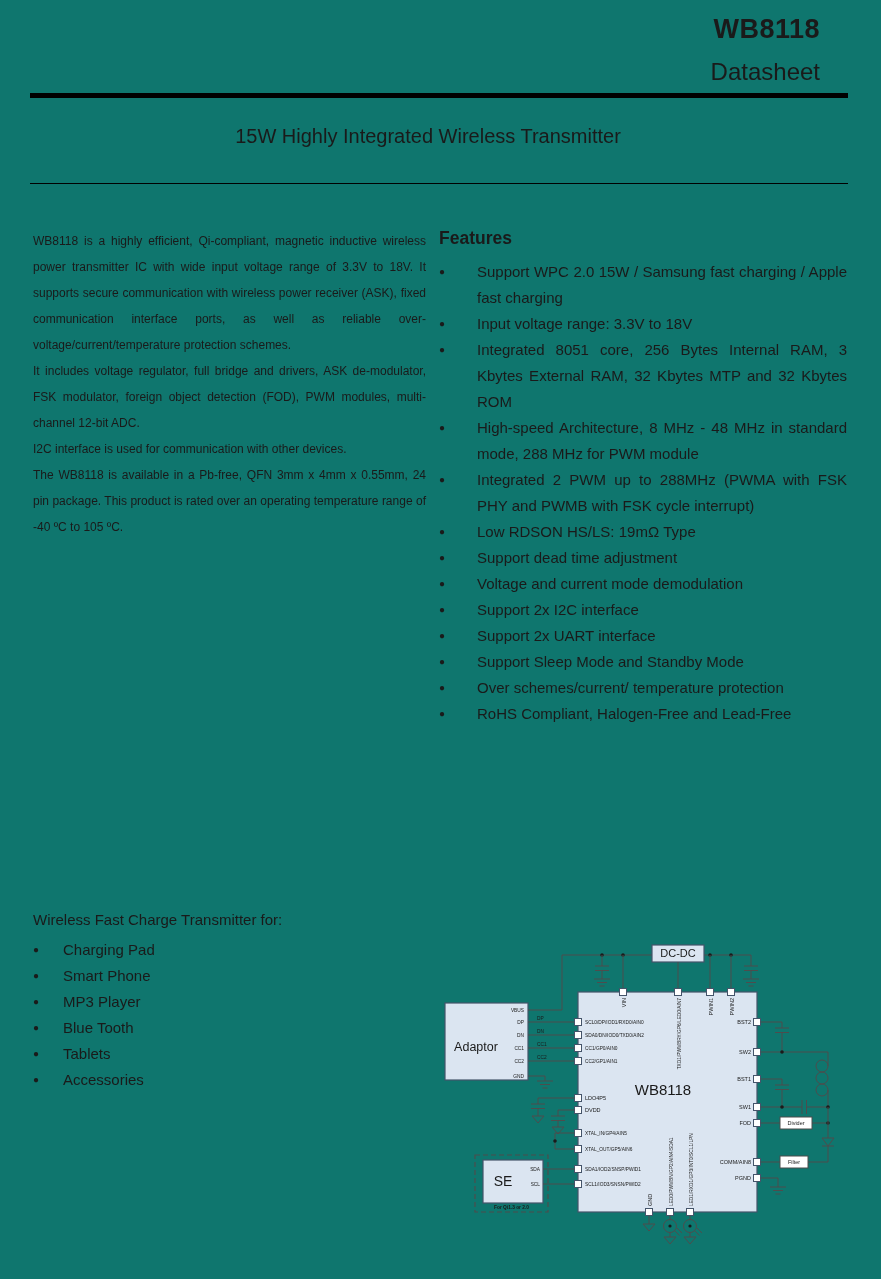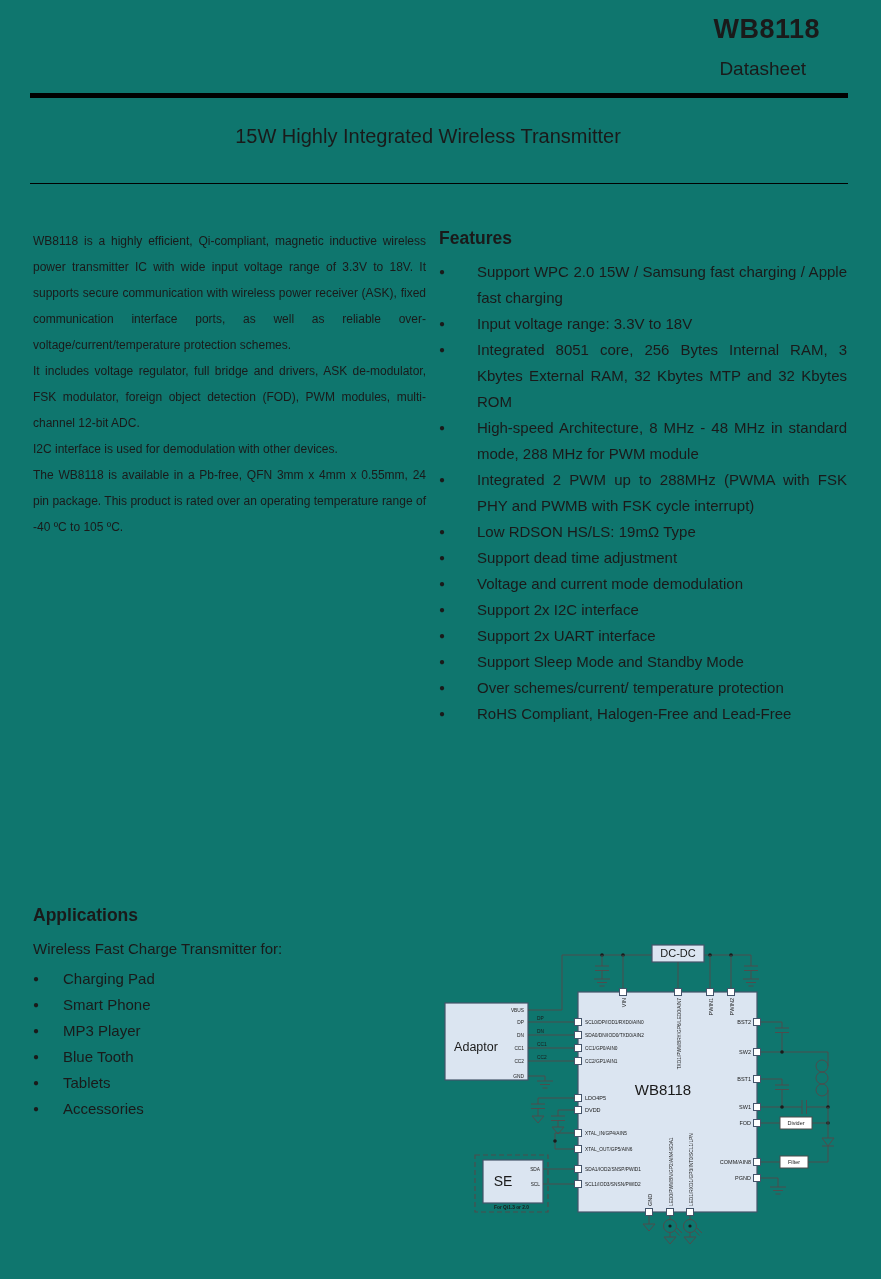--- a/index.html
+++ b/index.html
@@ -1,19 +1,19 @@
 <!DOCTYPE html>
 <html><head>
 <meta charset="utf-8">
 <style>
   html,body{margin:0;padding:0;background:#fff;}
   .page{position:relative;width:881px;height:1279px;background:#0f766e;overflow:hidden;
         font-family:"Liberation Sans",sans-serif;color:#1a1a1a;}
   .brand{position:absolute;top:14px;right:61px;font-size:27px;font-weight:600;letter-spacing:.5px;}
-  .doctype{position:absolute;top:58px;right:75px;font-size:19px;}
+  .doctype{position:absolute;top:58px;right:61px;font-size:24px;}
   .rule-thick{position:absolute;top:93px;left:30px;width:818px;height:5px;background:#000;}
   .title{position:absolute;top:125px;left:33px;width:790px;text-align:center;
          font-size:20px;font-weight:normal;}
   .rule-thin{position:absolute;top:183px;left:30px;width:818px;height:1px;background:#000;}
   .col-desc{position:absolute;top:228px;left:33px;width:393px;}
   .col-feat{position:absolute;top:228px;left:439px;width:408px;}
   h2{font-size:17.5px;font-weight:bold;margin:0 0 10px 0;}
   .body-text{font-size:12px;line-height:26px;text-align:justify;}
   .body-text p{margin:0;}
   ul.blist{list-style:none;margin:0;padding:0;font-size:15px;line-height:26px;}
@@ -53,21 +53,21 @@
   <div class="brand">WB8118</div>
   <div class="doctype">Datasheet</div>
   <div class="rule-thick"></div>
   <div class="title">15W Highly Integrated Wireless Transmitter</div>
   <div class="rule-thin"></div>
 
   <div class="col-desc">
     <div class="body-text">
       <p>WB8118 is a highly efficient, Qi-compliant, magnetic inductive wireless power transmitter IC with wide input voltage range of 3.3V to 18V. It supports secure communication with wireless power receiver (ASK), fixed communication interface ports, as well as reliable over-voltage/current/temperature protection schemes.</p>
       <p>It includes voltage regulator, full bridge and drivers, ASK de-modulator, FSK modulator, foreign object detection (FOD), PWM modules, multi-channel 12-bit ADC.</p>
-      <p>I2C interface is used for demodulation with other devices.</p>
+      <p>I2C interface is used for communication with other devices.</p>
       <p>The WB8118 is available in a Pb-free, QFN 3mm x 4mm x 0.55mm, 24 pin package. This product is rated over an operating temperature range of -40 ºC to 105 ºC.</p>
     </div>
   </div>
 
   <div class="col-feat">
     <h2>Features</h2>
     <ul class="blist">
       <li>
           <span class="b">●</span>
           <span class="t">Support WPC 2.0 15W / Samsung fast charging / Apple fast charging</span>
@@ -117,21 +117,20 @@
           <span class="t">Over schemes/current/ temperature protection</span>
         </li>
       <li>
           <span class="b">●</span>
           <span class="t">RoHS Compliant, Halogen-Free and Lead-Free</span>
         </li>
     </ul>
   </div>
 
   <div class="col-apps">
-    <h2>Applications</h2>
     <div class="apps-intro">Wireless Fast Charge Transmitter for:</div>
     <ul class="alist">
       <li>
           <span class="b">●</span>
           <span>Charging Pad</span>
         </li>
       <li>
           <span class="b">●</span>
           <span>Smart Phone</span>
         </li>

